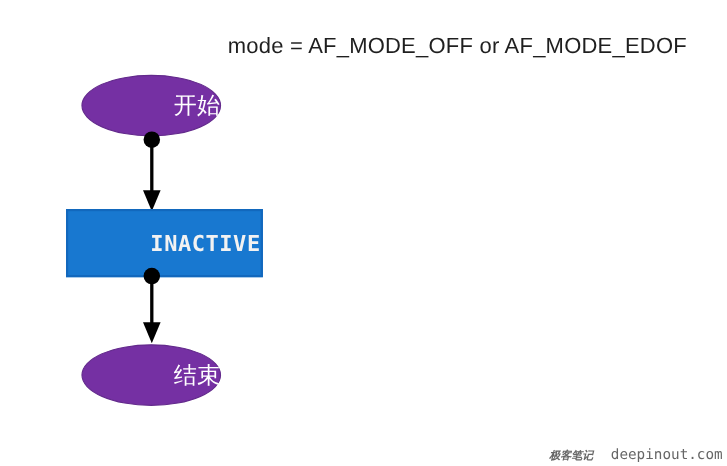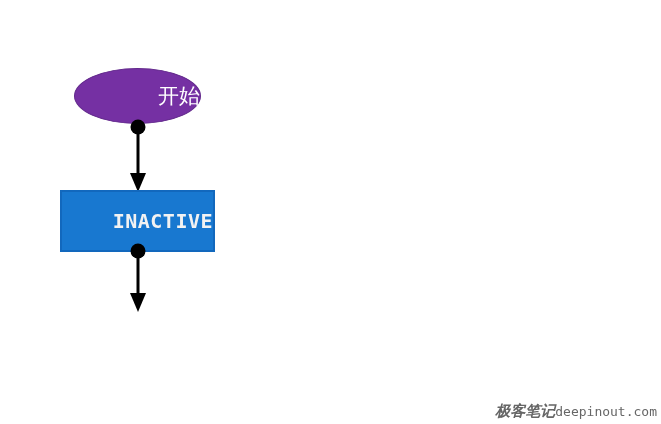--- a/index.html
+++ b/index.html
@@ -39,21 +39,21 @@
     border-radius: 50%;
     background: var(--ellipse-fill, #7530A3);
     border: 1px solid var(--ellipse-border, #632a8c);
     font-size: 21px;
   }
   .node-start { left: 74px; top: 68px; }
   .node-end   { left: 74px; top: 313px; }
   .node-rect {
     left: 60px;
     top: 190px;
-    width: 155px;
+    width: 179px;
     height: 62px;
     background: var(--rect-fill, #1878D0);
     border: 2px solid var(--rect-border, #1268BD);
     font-family: "DejaVu Sans Mono", "Liberation Mono", monospace;
     font-weight: bold;
     font-size: 20px;
     color: #f2f2f2;
     letter-spacing: 0.5px;
   }
   .connector {
@@ -71,29 +71,30 @@
     bottom: 3px;
     font-size: 13px;
     color: var(--watermark-text, #666666);
     font-family: "DejaVu Sans Mono", "Liberation Mono", monospace;
     white-space: nowrap;
   }
   .watermark .wm-cn {
     font-family: "DejaVu Serif", "Liberation Serif", serif;
     font-weight: bold;
     font-style: italic;
-    font-size: 15px;
-    margin-right: 0;
+    font-size: 10px;
+    margin-right: 16px;
   }
 </style>
 </head>
 <body>
 
 <div class="canvas">
 
+  <div class="diagram-title">mode = AF_MODE_OFF or AF_MODE_EDOF</div>
 
   <div class="node node-ellipse node-start">
     <span>开始</span>
   </div>
 
   <svg class="connector connector-1" width="32" height="78" viewBox="0 0 32 78">
     <circle class="edge-dot" cx="16" cy="11" r="7.5"></circle>
     <line class="edge-line" x1="16" y1="11" x2="16" y2="59"></line>
     <polygon class="edge-head" points="16,76 8,57 24,57"></polygon>
   </svg>
@@ -101,18 +102,21 @@
   <div class="node node-rect">
     <span>INACTIVE</span>
   </div>
 
   <svg class="connector connector-2" width="32" height="73" viewBox="0 0 32 73">
     <circle class="edge-dot" cx="16" cy="10" r="7.5"></circle>
     <line class="edge-line" x1="16" y1="10" x2="16" y2="54"></line>
     <polygon class="edge-head" points="16,71 8,52 24,52"></polygon>
   </svg>
 
+  <div class="node node-ellipse node-end">
+    <span>结束</span>
+  </div>
 
   <div class="watermark">
     <span class="wm-cn">极客笔记</span><span>deepinout.com</span>
   </div>
 
 </div>
 
 </body></html>

